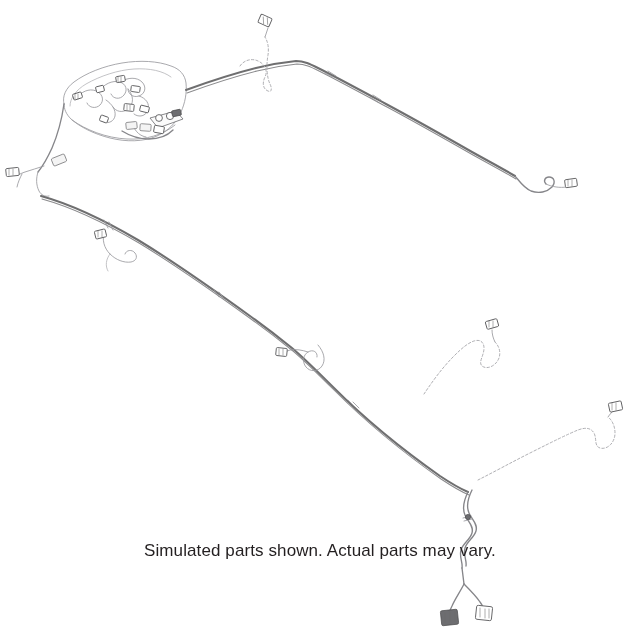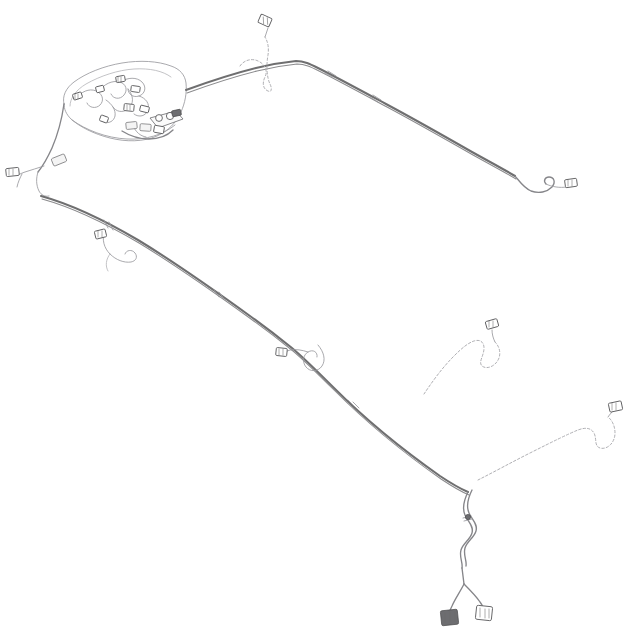--- a/index.html
+++ b/index.html
@@ -220,14 +220,15 @@
       <line class="conn-tick" x1="455" y1="612" x2="455" y2="621" stroke="#d0d0d2"></line>
 
       <rect class="conn-body" x="476" y="606" width="16" height="14" rx="1.6" transform="rotate(6 484 613)"></rect>
       <line class="conn-tick" x1="480" y1="608" x2="480" y2="617"></line>
       <line class="conn-tick" x1="485" y1="609" x2="485" y2="618"></line>
       <line class="conn-tick" x1="489" y1="609" x2="489" y2="618"></line>
     </g>
 
   </svg>
 
+  <div class="disclaimer-caption">Simulated parts shown. Actual parts may vary.</div>
 
 </div>
 
 </body></html>

